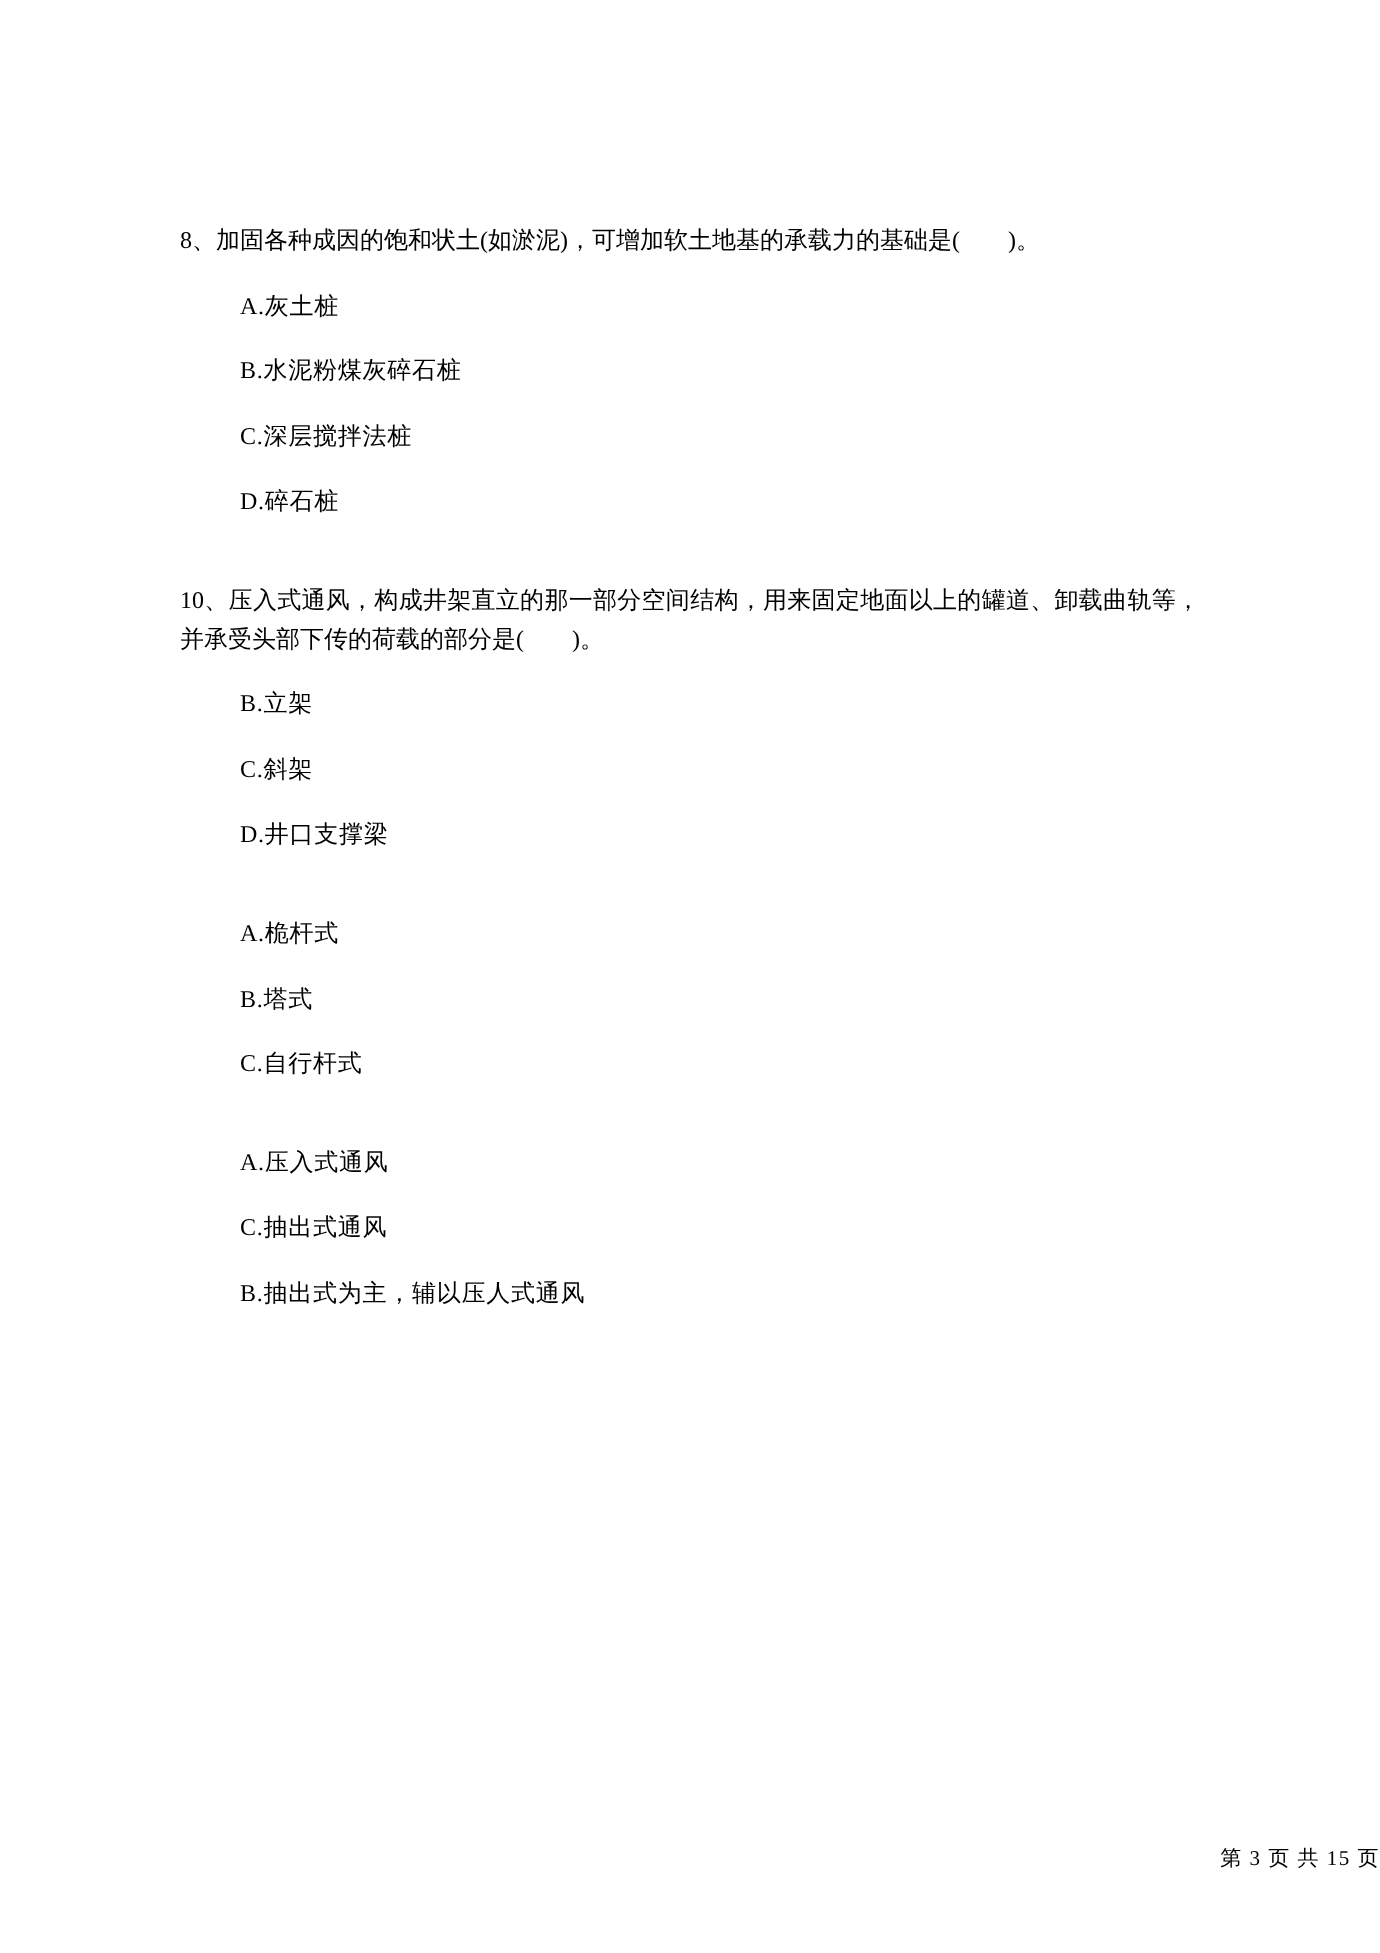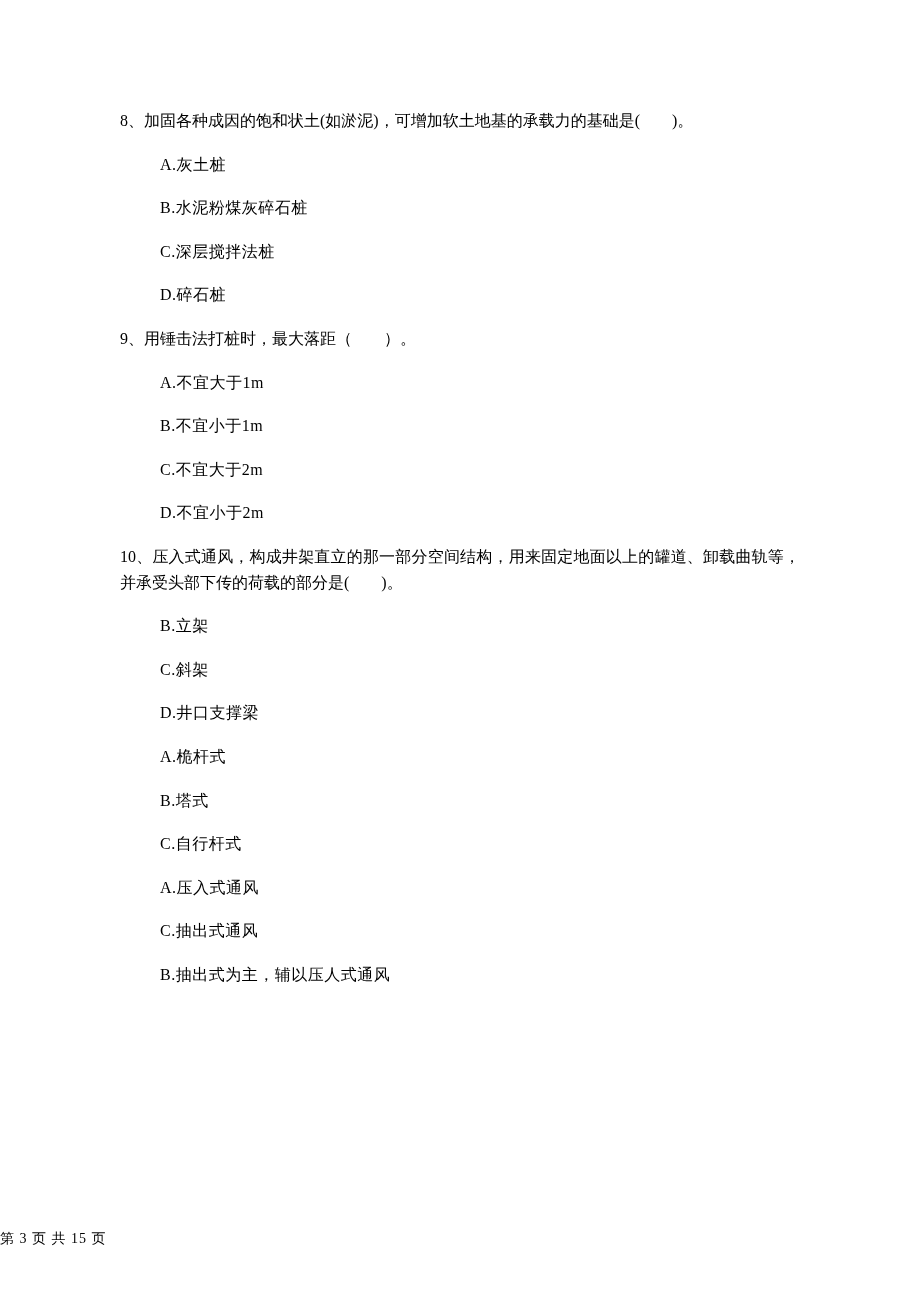--- a/index.html
+++ b/index.html
@@ -13,65 +13,57 @@
     color: #000;
   }
   .page {
     padding: 108px 120px 0 120px;
     font-size: 16px;
     line-height: 1.6;
   }
   .question {
     margin-bottom: 8px;
     text-align: justify;
+    margin-top: 40px;
   }
   .q-text {
     margin: 0 0 18px 0;
   }
   .options {
     padding-left: 40px;
   }
   .option {
     margin-bottom: 18px;
     letter-spacing: 0.5px;
   }
   .footer {
     position: absolute;
     bottom: 54px;
     left: 0;
     width: 100%;
-    text-align: left;
+    text-align: right;
     font-size: 14px;
     letter-spacing: 1px;
   }
 </style>
 </head>
 <body>
 
 <div class="page">
 
   <div class="question">
     <p class="q-text"><span>8、</span><span>加固各种成因的饱和状土(如淤泥)，可增加软土地基的承载力的基础是(　　)。</span></p>
     <div class="options">
       <div class="option">A.灰土桩</div>
       <div class="option">B.水泥粉煤灰碎石桩</div>
       <div class="option">C.深层搅拌法桩</div>
       <div class="option">D.碎石桩</div>
     </div>
   </div>
 
-  <div class="question">
-    <p class="q-text"><span>9、</span><span>用锤击法打桩时，最大落距（　　）。</span></p>
-    <div class="options">
-      <div class="option">A.不宜大于1m</div>
-      <div class="option">B.不宜小于1m</div>
-      <div class="option">C.不宜大于2m</div>
-      <div class="option">D.不宜小于2m</div>
-    </div>
-  </div>
 
   <div class="question">
     <p class="q-text"><span>10、</span><span>压入式通风，构成井架直立的那一部分空间结构，用来固定地面以上的罐道、卸载曲轨等，并承受头部下传的荷载的部分是(　　)。</span></p>
     <div class="options">
       <div class="option">B.立架</div>
       <div class="option">C.斜架</div>
       <div class="option">D.井口支撑梁</div>
     </div>
   </div>
 

